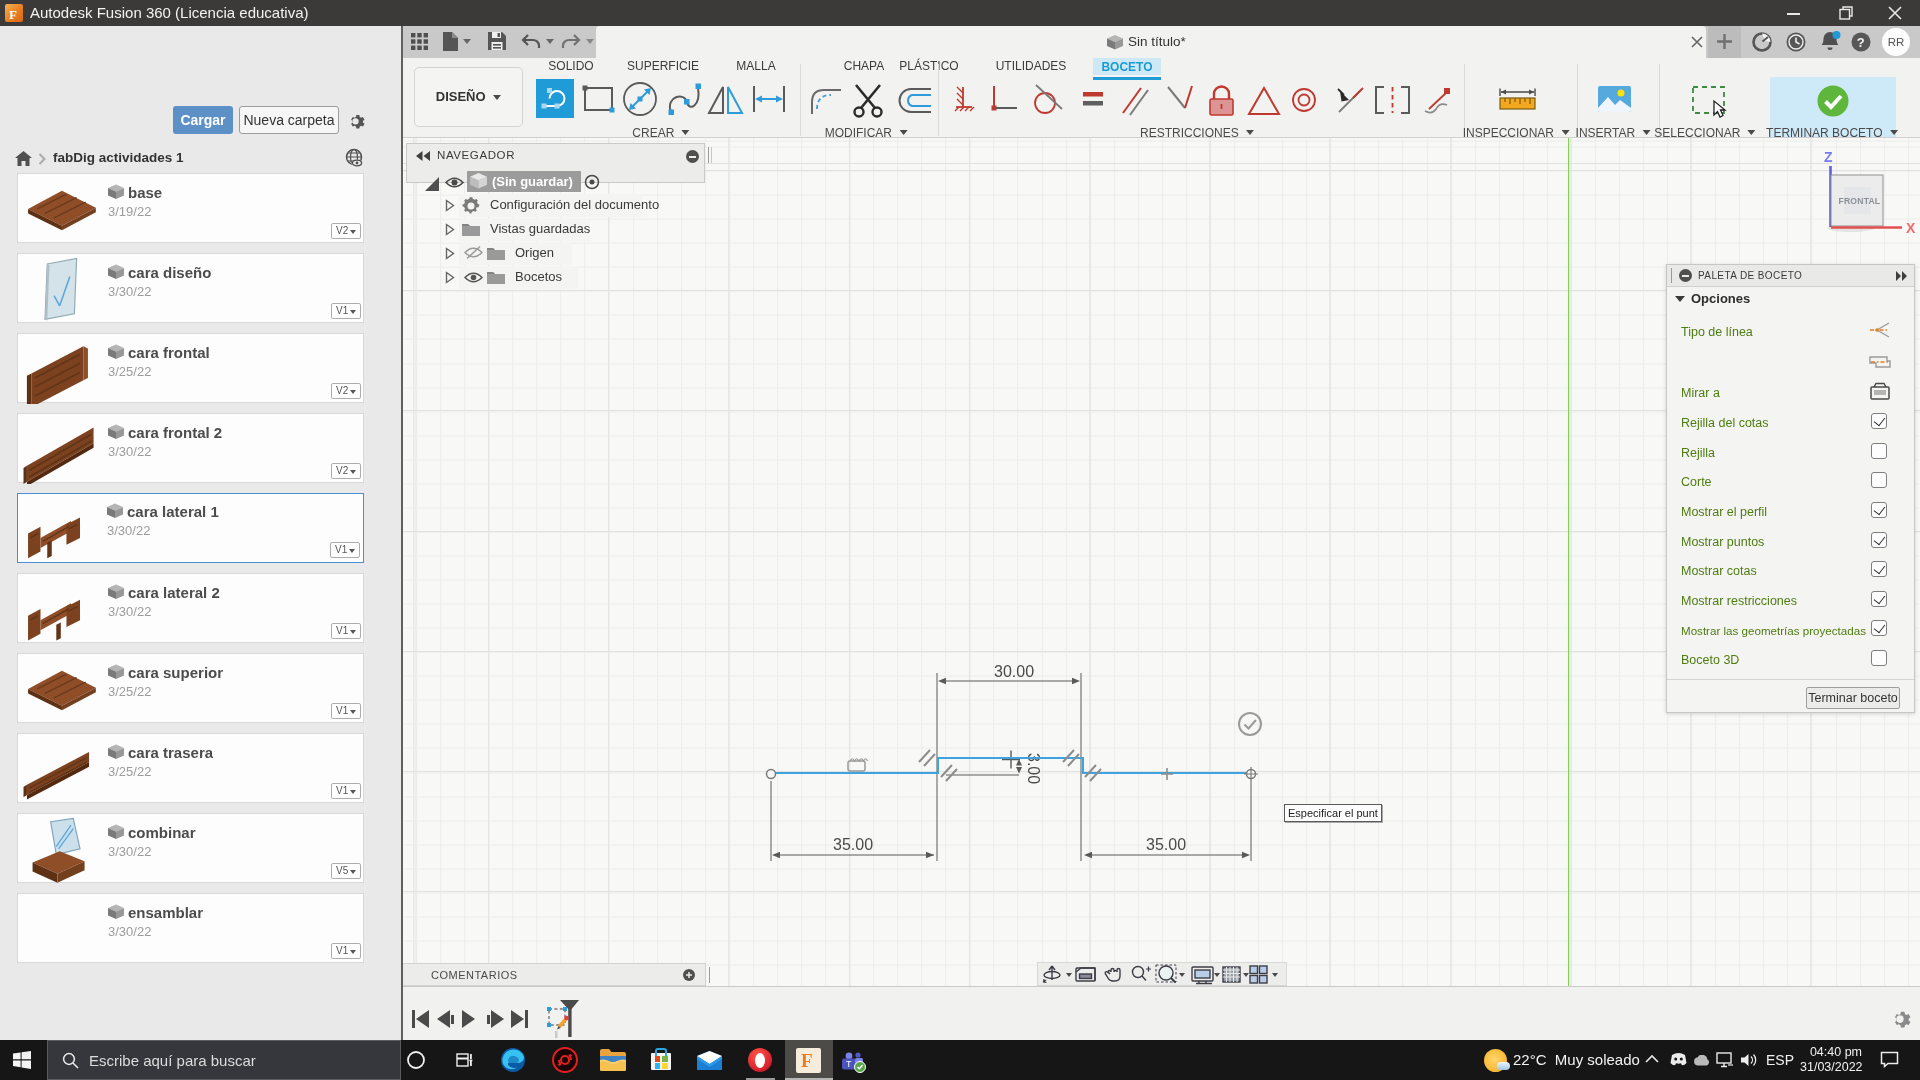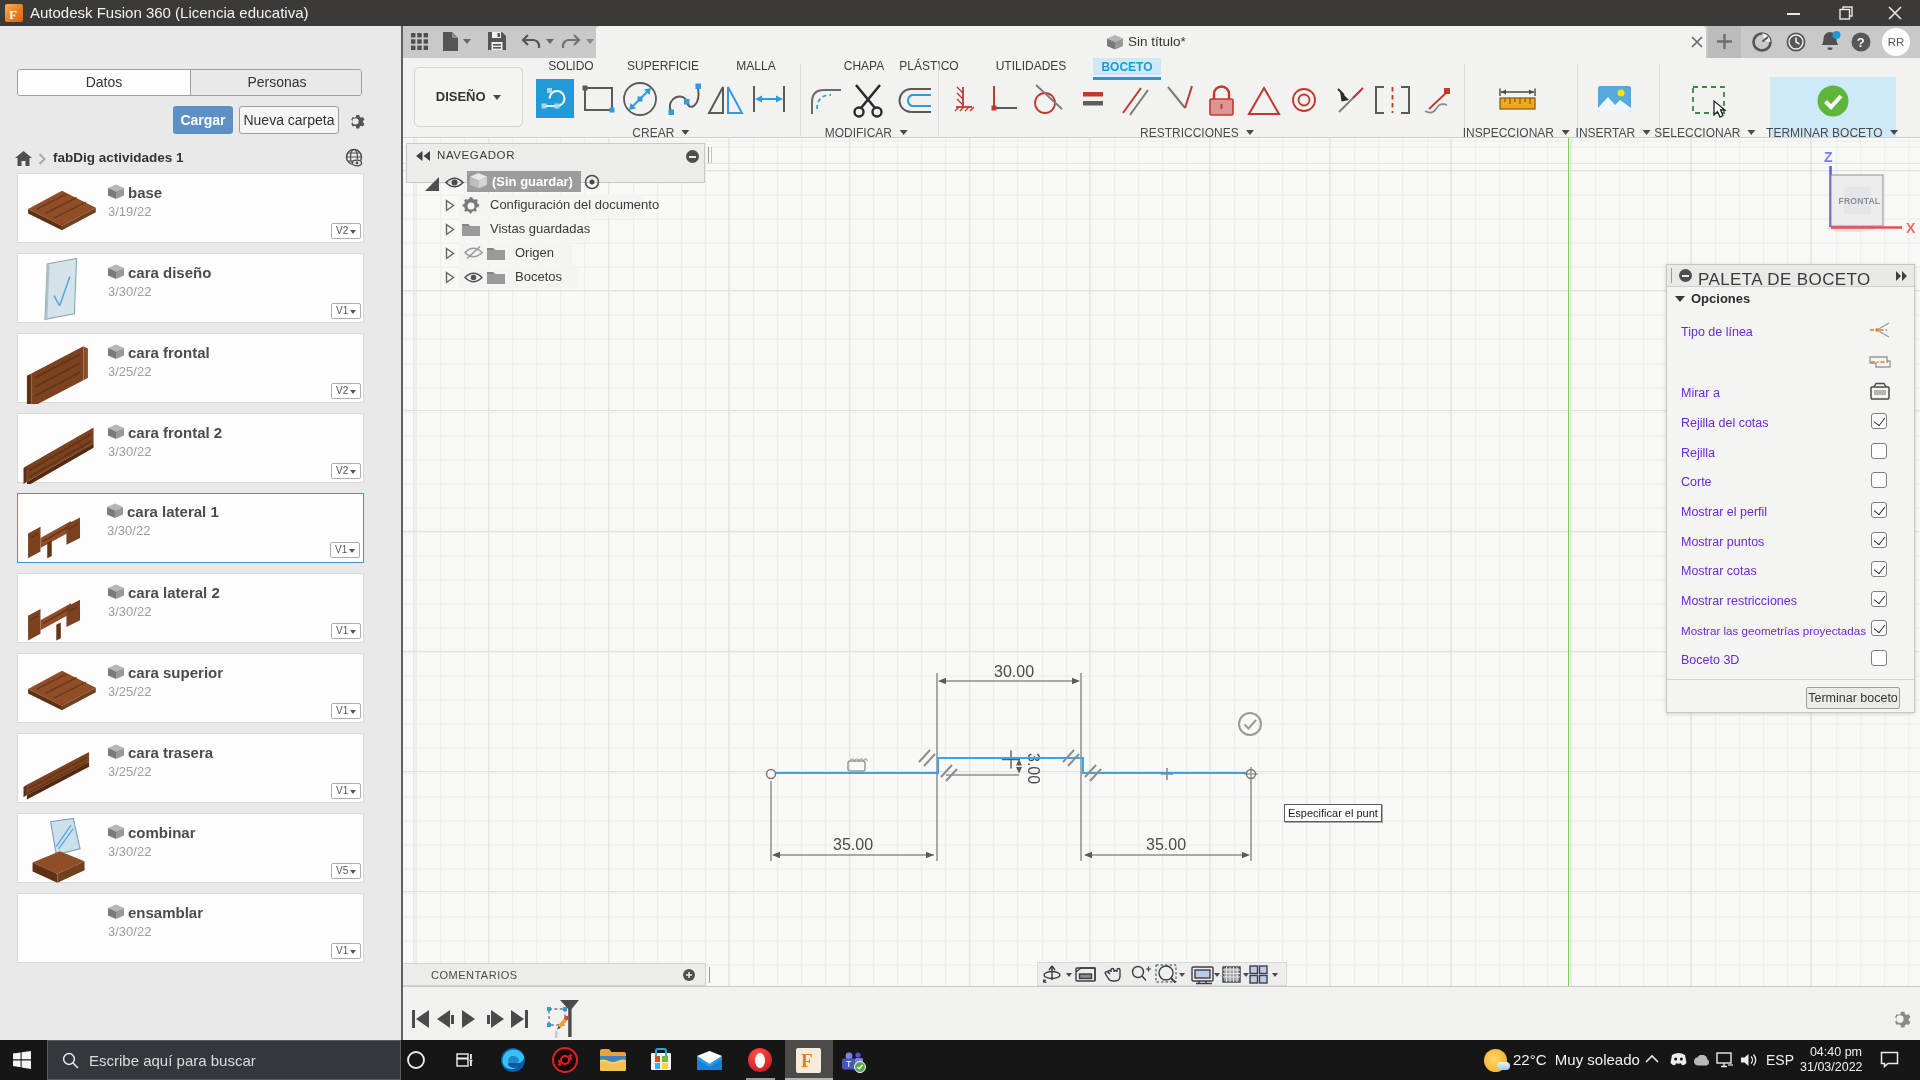--- a/index.html
+++ b/index.html
@@ -27,21 +27,21 @@
 .car{display:inline-block;width:0;height:0;border-left:4px solid transparent;border-right:4px solid transparent;border-top:5px solid #4a4a4a;vertical-align:2px;margin-left:4px}
 
 #canvas{left:403px;top:138px;width:1517px;height:848px;background:#f8f8f7;
  background-image:repeating-linear-gradient(to right,#e1e1e0 0 1px,transparent 1px 120.2px),repeating-linear-gradient(to bottom,#e1e1e0 0 1px,transparent 1px 120.2px),repeating-linear-gradient(to right,#ececeb 0 1px,transparent 1px 24.06px),repeating-linear-gradient(to bottom,#ececeb 0 1px,transparent 1px 24.06px);
  background-position:85.3px 0,0 32px,13.2px 0,0 8.6px}
 
 .trow{position:absolute;height:23px;background:#f4f4f3;}
 .ttxt{position:absolute;font-size:13px;color:#3a3a3a;top:3px;white-space:nowrap}
 
 #palette{left:1666px;top:264px;width:249px;height:449px;background:#f4f4f3;border:1px solid #c6c6c6;box-shadow:0 1px 4px rgba(0,0,0,.15)}
-.prow{position:absolute;left:14px;font-size:12.5px;color:#6d28d9;white-space:nowrap}
+.prow{position:absolute;left:14px;font-size:12.5px;color:#4d7c0f;white-space:nowrap}
 .cb{position:absolute;left:204px;width:16px;height:16px;border:1px solid #7f7f7f;border-radius:3px;background:#fdfdfd}
 .cb.on:after{content:"";position:absolute;left:4px;top:1px;width:5.5px;height:9px;border:solid #2d2d2d;border-width:0 1.8px 1.8px 0;transform:rotate(38deg)}
 
 #timeline{left:403px;top:986px;width:1517px;height:54px;background:#f1f1f0;border-top:1px solid #c9c9c9}
 
 #taskbar{left:0;top:1040px;width:1920px;height:40px;background:#161616;color:#eee}
 </style>
 </head>
 <body>
 <div class="a" id="titlebar">
@@ -52,24 +52,20 @@
  <div class="a" style="left:1787px;top:13px;width:13px;height:1.5px;background:#e8e8e8"></div>
  <svg class="a" style="left:1839px;top:6px" width="14" height="14" viewBox="0 0 14 14">
       <rect x="1" y="3.5" width="9.5" height="9.5" fill="none" stroke="#e8e8e8" stroke-width="1.4"></rect>
       <path d="M4 3.5 V1 H13 V10 H10.5" fill="none" stroke="#e8e8e8" stroke-width="1.4"></path>
     </svg>
  <svg class="a" style="left:1888px;top:6px" width="14" height="14" viewBox="0 0 14 14">
       <path d="M1 1 L13 13 M13 1 L1 13" stroke="#e8e8e8" stroke-width="1.6"></path>
     </svg>
 </div>
 <div class="a" id="dpanel">
- <div class="a" style="left:17px;top:43px;width:345px;height:27px;border:1px solid #9e9e9e;border-radius:3px;overflow:hidden">
-  <div class="a" style="left:0;top:0;width:173px;height:27px;background:#fdfdfd;border-right:1px solid #9e9e9e;text-align:center;line-height:25px;font-size:14px;color:#333">Datos</div>
-  <div class="a" style="left:173px;top:0;width:172px;height:27px;background:#e9e9e9;text-align:center;line-height:25px;font-size:14px;color:#333">Personas</div>
- </div>
  <div class="a" style="left:173px;top:80px;width:60px;height:28px;background:#5e90c8;border-radius:3px;text-align:center;line-height:28px;font-size:14px;font-weight:bold;color:#fff">Cargar</div>
  <div class="a" style="left:239px;top:80px;width:100px;height:28px;background:#f6f6f6;border:1px solid #9e9e9e;border-radius:3px;text-align:center;line-height:26px;font-size:14px;color:#333">Nueva carpeta</div>
  <svg class="a" style="left:346px;top:85px" width="19" height="19" viewBox="0 0 24 24">
       <path fill="#555" d="M12 8a4 4 0 1 0 0 8 4 4 0 0 0 0-8zm9.4 5.6 2 1.6-2 3.4-2.4-.9a8 8 0 0 1-1.7 1l-.4 2.5h-3.9l-.4-2.5a8 8 0 0 1-1.7-1l-2.4.9-2-3.4 2-1.6a8 8 0 0 1 0-2l-2-1.6 2-3.4 2.4.9a8 8 0 0 1 1.7-1l.4-2.5h3.9l.4 2.5a8 8 0 0 1 1.7 1l2.4-.9 2 3.4-2 1.6a8 8 0 0 1 0 2z" transform="translate(0 1)"></path>
       <circle cx="12" cy="13" r="3" fill="#e9e9e9"></circle>
     </svg>
  <svg class="a" style="left:15px;top:125px" width="17" height="16" viewBox="0 0 17 16">
       <path d="M8.5 0 L17 7 H14.5 V15 H10.5 V10 H6.5 V15 H2.5 V7 H0 Z" fill="#4f4f4f"></path>
     </svg>
  <svg class="a" style="left:38px;top:127px" width="8" height="12" viewBox="0 0 8 12">
@@ -614,21 +610,21 @@
  </div>
 </div>
 
 <div class="a" style="left:1284px;top:804px;height:18px;background:#fdfdfd;border:1px solid #5a5a5a;font-size:11px;color:#222;line-height:16px;padding:0 3px;white-space:nowrap;box-shadow:1px 1px 0 #aaa">Especificar el punt</div>
 
 <div class="a" id="palette">
  <div class="a" style="left:0;top:0;width:247px;height:22px;background:#e9e9e8;border-bottom:1px solid #cfcfcf">
   <div class="a" style="left:4px;top:3px;width:1px;height:15px;background:#9a9a9a"></div>
   <div class="a" style="left:12px;top:4px;width:13px;height:13px;border-radius:50%;background:#4f4f4f"></div>
   <div class="a" style="left:15px;top:9.5px;width:7px;height:2px;background:#e9e9e8"></div>
-  <div class="a" style="left:31px;top:5px;font-size:17px;color:#3a3a3a;letter-spacing:.4px">PALETA DE BOCETO</div>
+  <div class="a" style="left:31px;top:5px;font-size:10px;color:#3a3a3a;letter-spacing:.4px">PALETA DE BOCETO</div>
   <svg class="a" style="left:228px;top:6px" width="12" height="10" viewBox="0 0 12 10">
         <path d="M1 0 l5 5 -5 5 Z M7 0 l5 5 -5 5 Z" fill="#3f3f3f"></path>
       </svg>
  </div>
  <div class="a" style="left:8px;top:31px;width:0;height:0;border-left:5px solid transparent;border-right:5px solid transparent;border-top:6px solid #3a3a3a"></div>
  <div class="a" style="left:24px;top:26px;font-size:13px;font-weight:bold;color:#2d2d2d">Opciones</div>
  <div class="prow" style="top:60px">Tipo de línea</div>
  <svg class="a" style="left:202px;top:56px" width="22" height="18" viewBox="0 0 22 18">
       <path d="M8 9 L20 2 M8 9 L20 16" stroke="#9a9a9a" stroke-width="1.4" fill="none"></path>
       <path d="M1 9 H20" stroke="#e87c1e" stroke-width="1.6" stroke-dasharray="4 2 1.5 2"></path>

